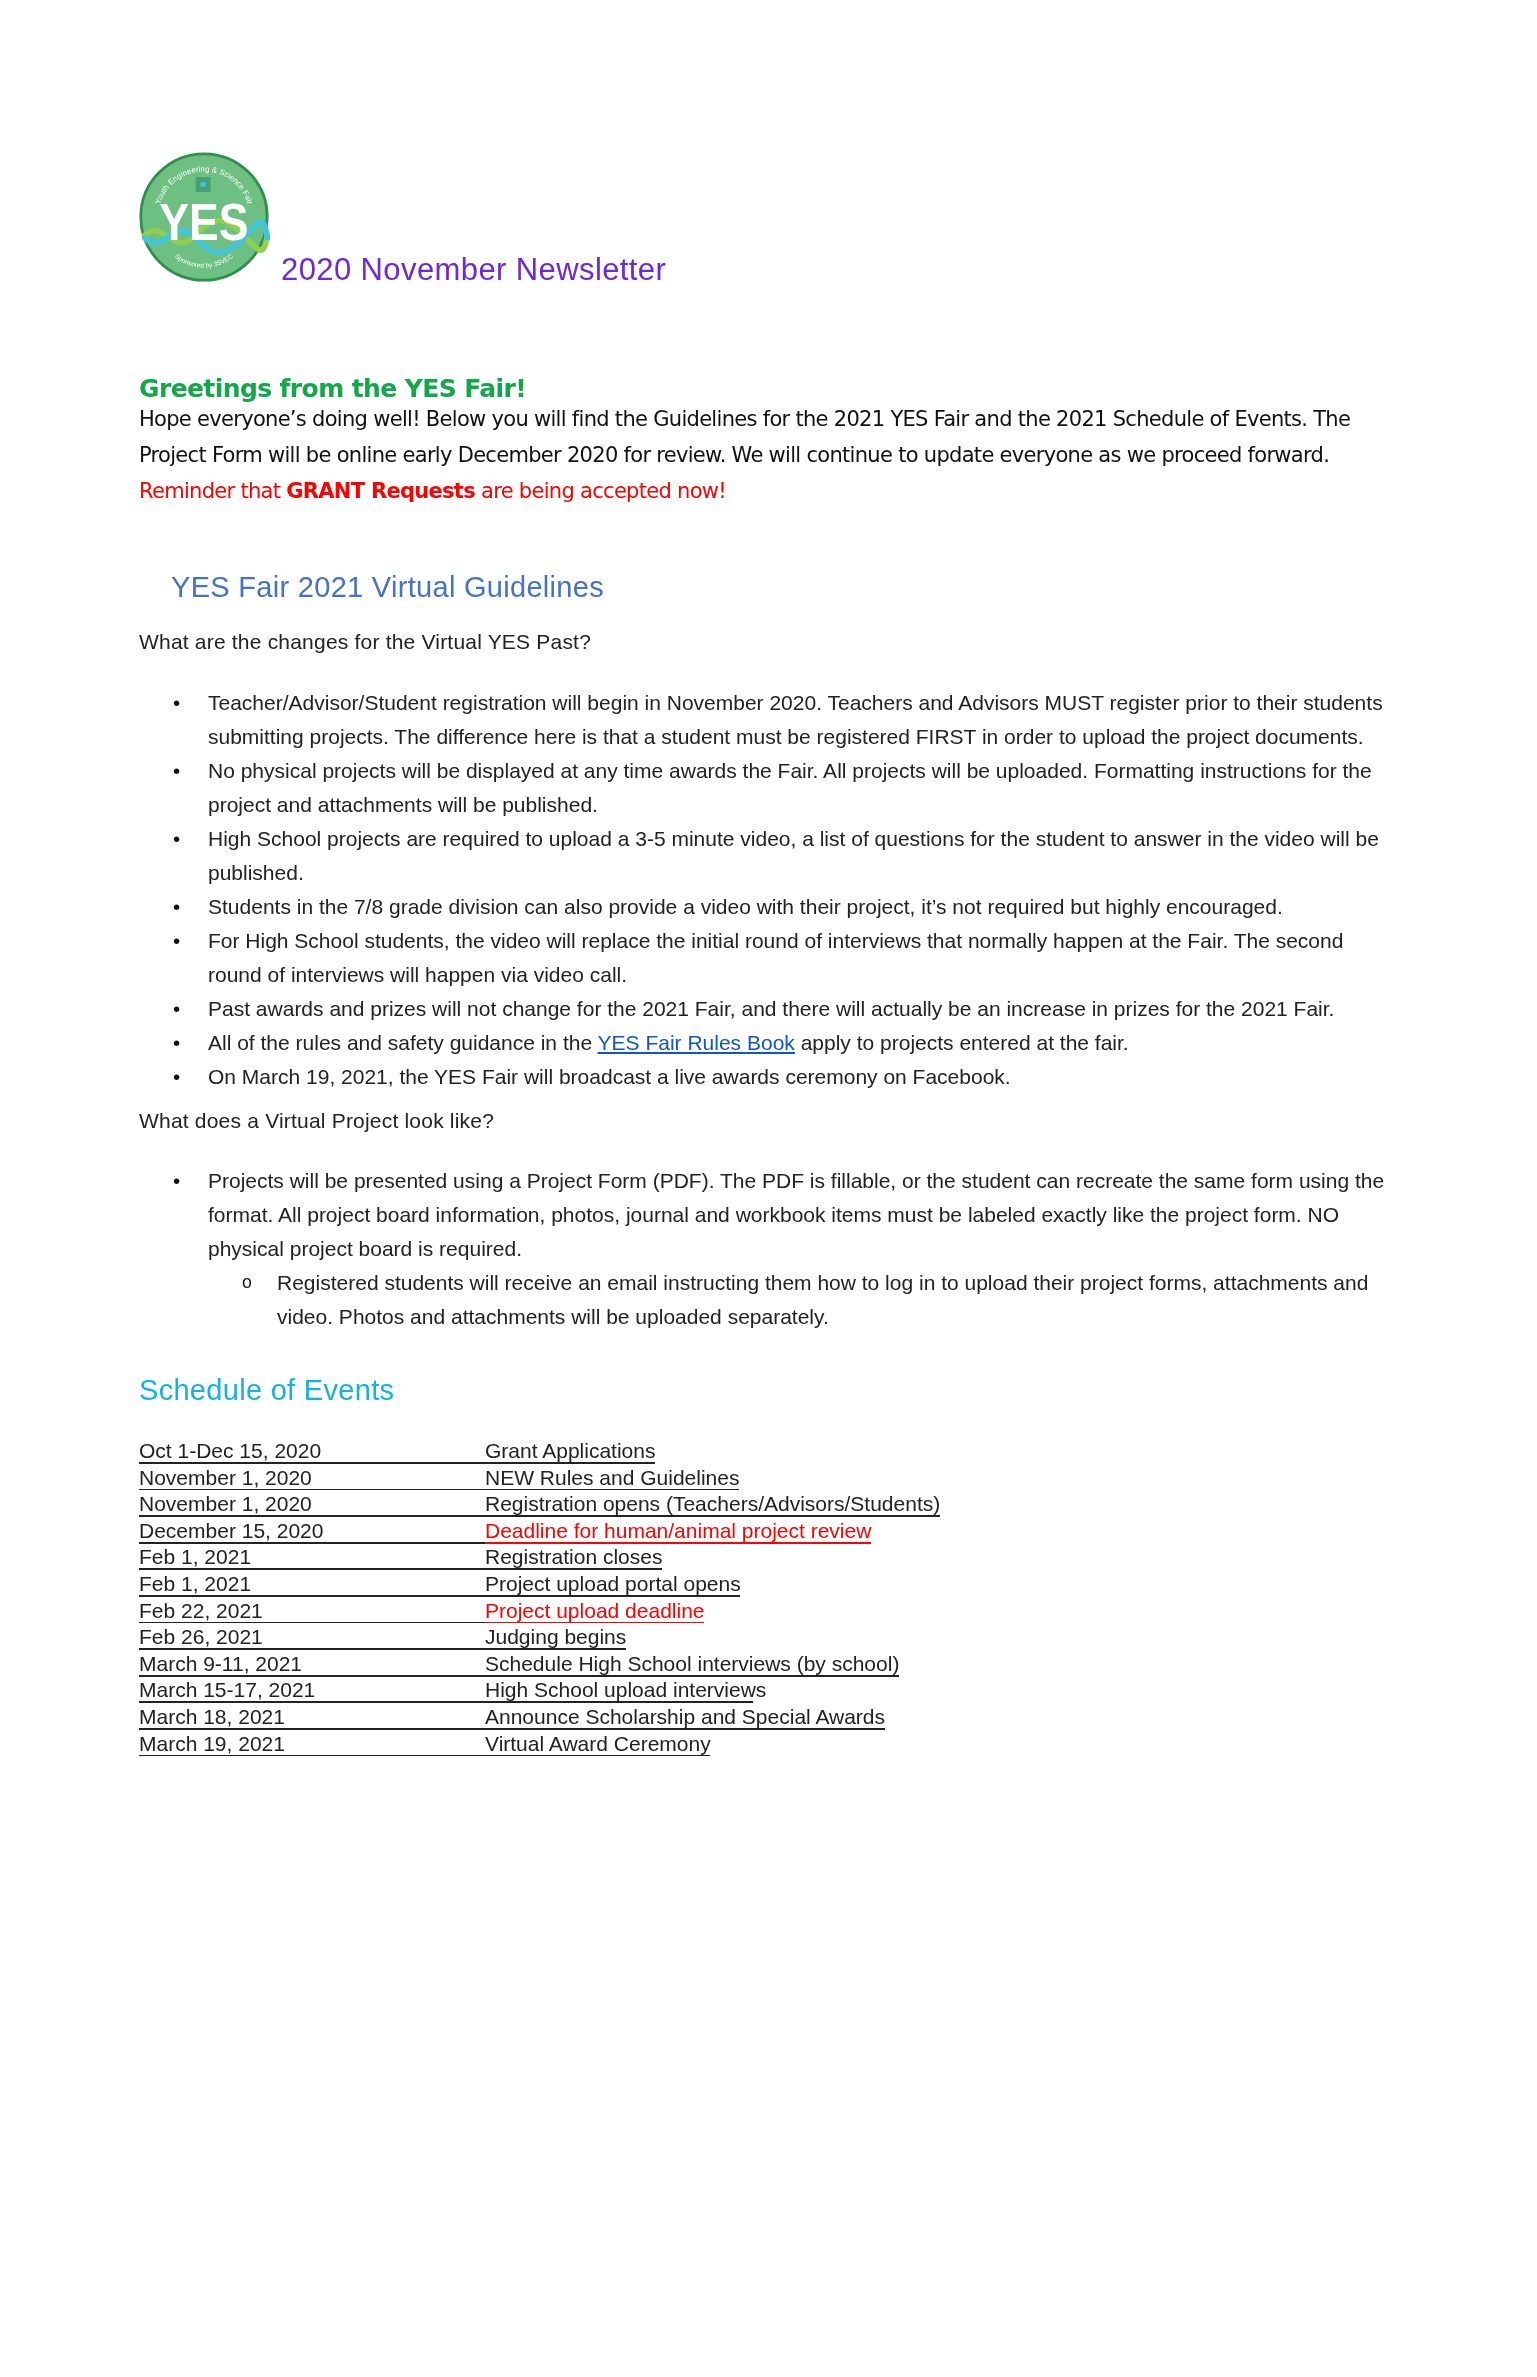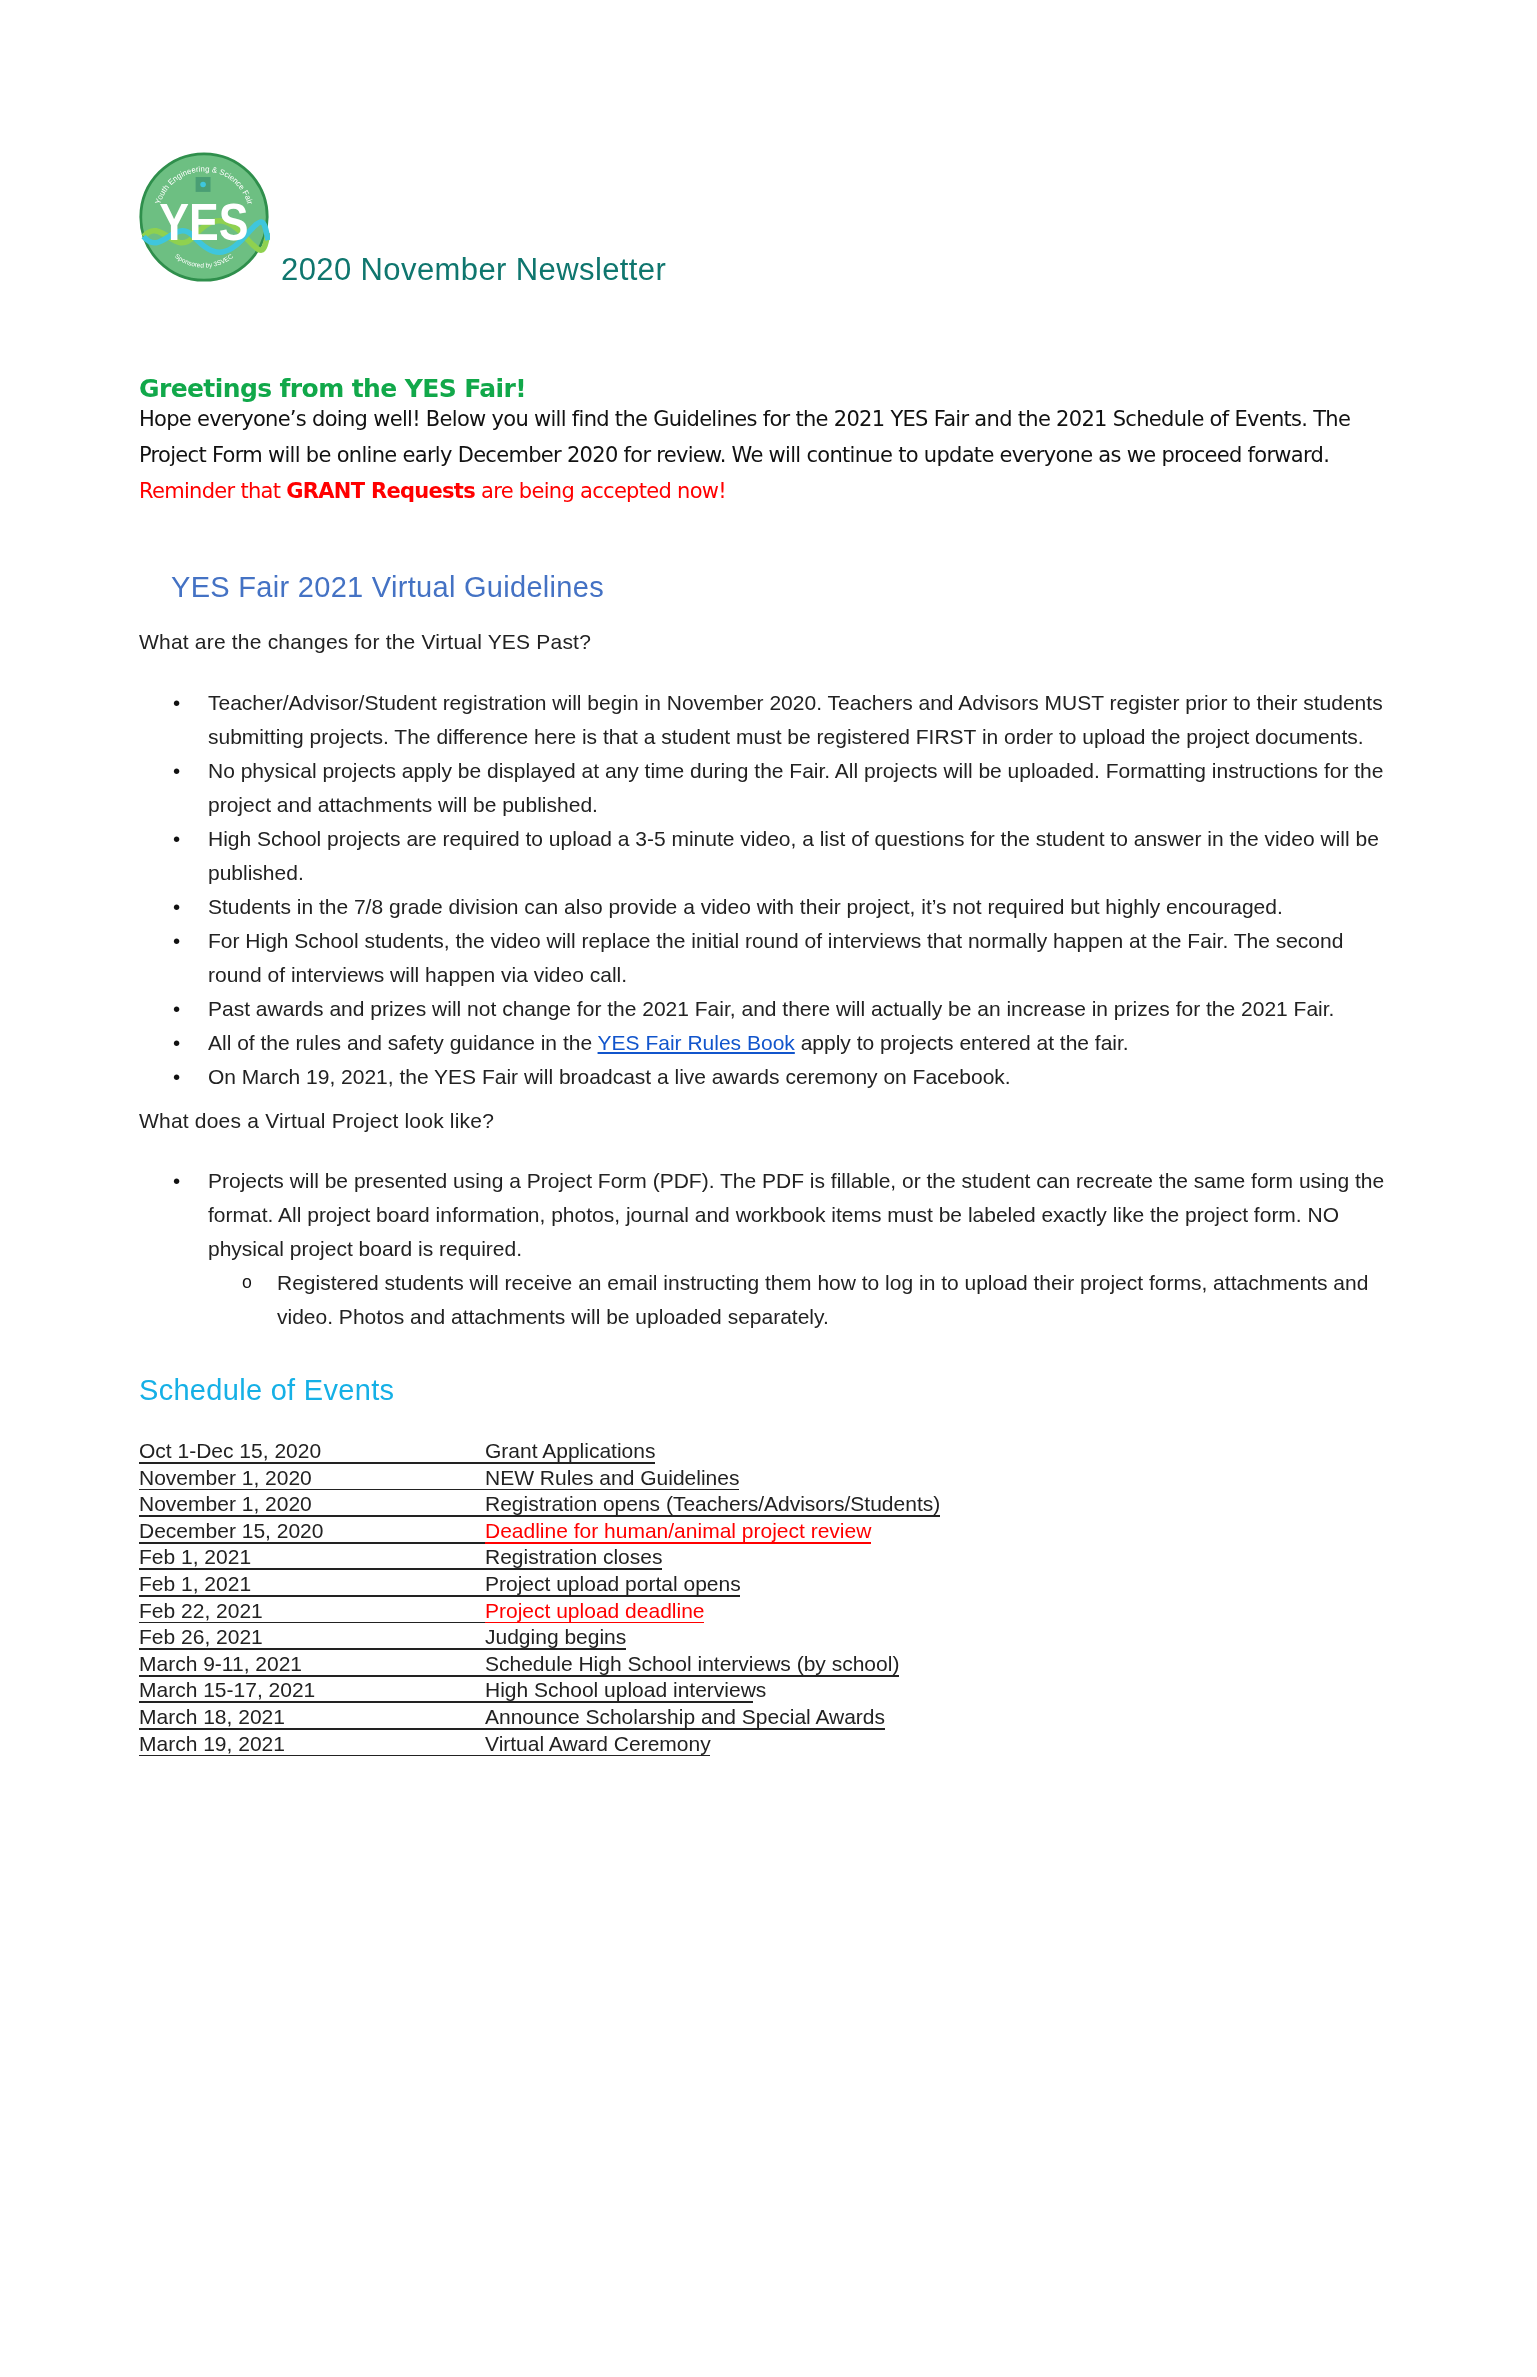--- a/index.html
+++ b/index.html
@@ -3,21 +3,21 @@
   <meta charset="utf-8">
   <style>
     html, body { margin: 0; padding: 0; background: #ffffff; }
     body { width: 1537px; height: 2377px; position: relative; overflow: hidden; color: #222222; }
     .page { position: absolute; left: 0; top: 0; width: 1537px; height: 2377px; }
 
     
     .logo { position: absolute; left: 138px; top: 151px; width: 132px; height: 132px; }
     .newsletter-title {
       position: absolute; left: 281px; top: 252px;
-      font-family: "Liberation Sans", sans-serif; font-size: 31px; color: #0f766e;
+      font-family: "Liberation Sans", sans-serif; font-size: 31px; color: #6d28d9;
       letter-spacing: 0.4px; white-space: nowrap;
     }
 
     
     .greeting {
       position: absolute; left: 139px; top: 356px;
       font-family: "DejaVu Sans", sans-serif; font-weight: bold; font-size: 25px; color: #11a84a;
       letter-spacing: -0.6px; white-space: nowrap; margin-top: 18px;
     }
     .intro {
@@ -113,21 +113,21 @@
       <b>GRANT Requests</b>
       <span>are being accepted now!</span>
     </span>
   </div>
 
   <div class="h-blue h-guidelines">YES Fair 2021 Virtual Guidelines</div>
   <div class="question q1">What are the changes for the Virtual YES Past?</div>
 
   <ul class="bullets list-1">
     <li>Teacher/Advisor/Student registration will begin in November 2020. Teachers and Advisors MUST register prior to their students submitting projects. The difference here is that a student must be registered FIRST in order to upload the project documents.</li>
-    <li>No physical projects apply be displayed at any time during the Fair. All projects will be uploaded. Formatting instructions for the project and attachments will be published.</li>
+    <li>No physical projects will be displayed at any time awards the Fair. All projects will be uploaded. Formatting instructions for the project and attachments will be published.</li>
     <li>High School projects are required to upload a 3-5 minute video, a list of questions for the student to answer in the video will be published.</li>
     <li>Students in the 7/8 grade division can also provide a video with their project, it’s not required but highly encouraged.</li>
     <li>For High School students, the video will replace the initial round of interviews that normally happen at the Fair. The second round of interviews will happen via video call.</li>
     <li>Past awards and prizes will not change for the 2021 Fair, and there will actually be an increase in prizes for the 2021 Fair.</li>
     <li>
       <span>All of the rules and safety guidance in the</span>
       <a class="link">YES Fair Rules Book</a>
       <span>apply to projects entered at the fair.</span>
     </li>
     <li>On March 19, 2021, the YES Fair will broadcast a live awards ceremony on Facebook.</li>

